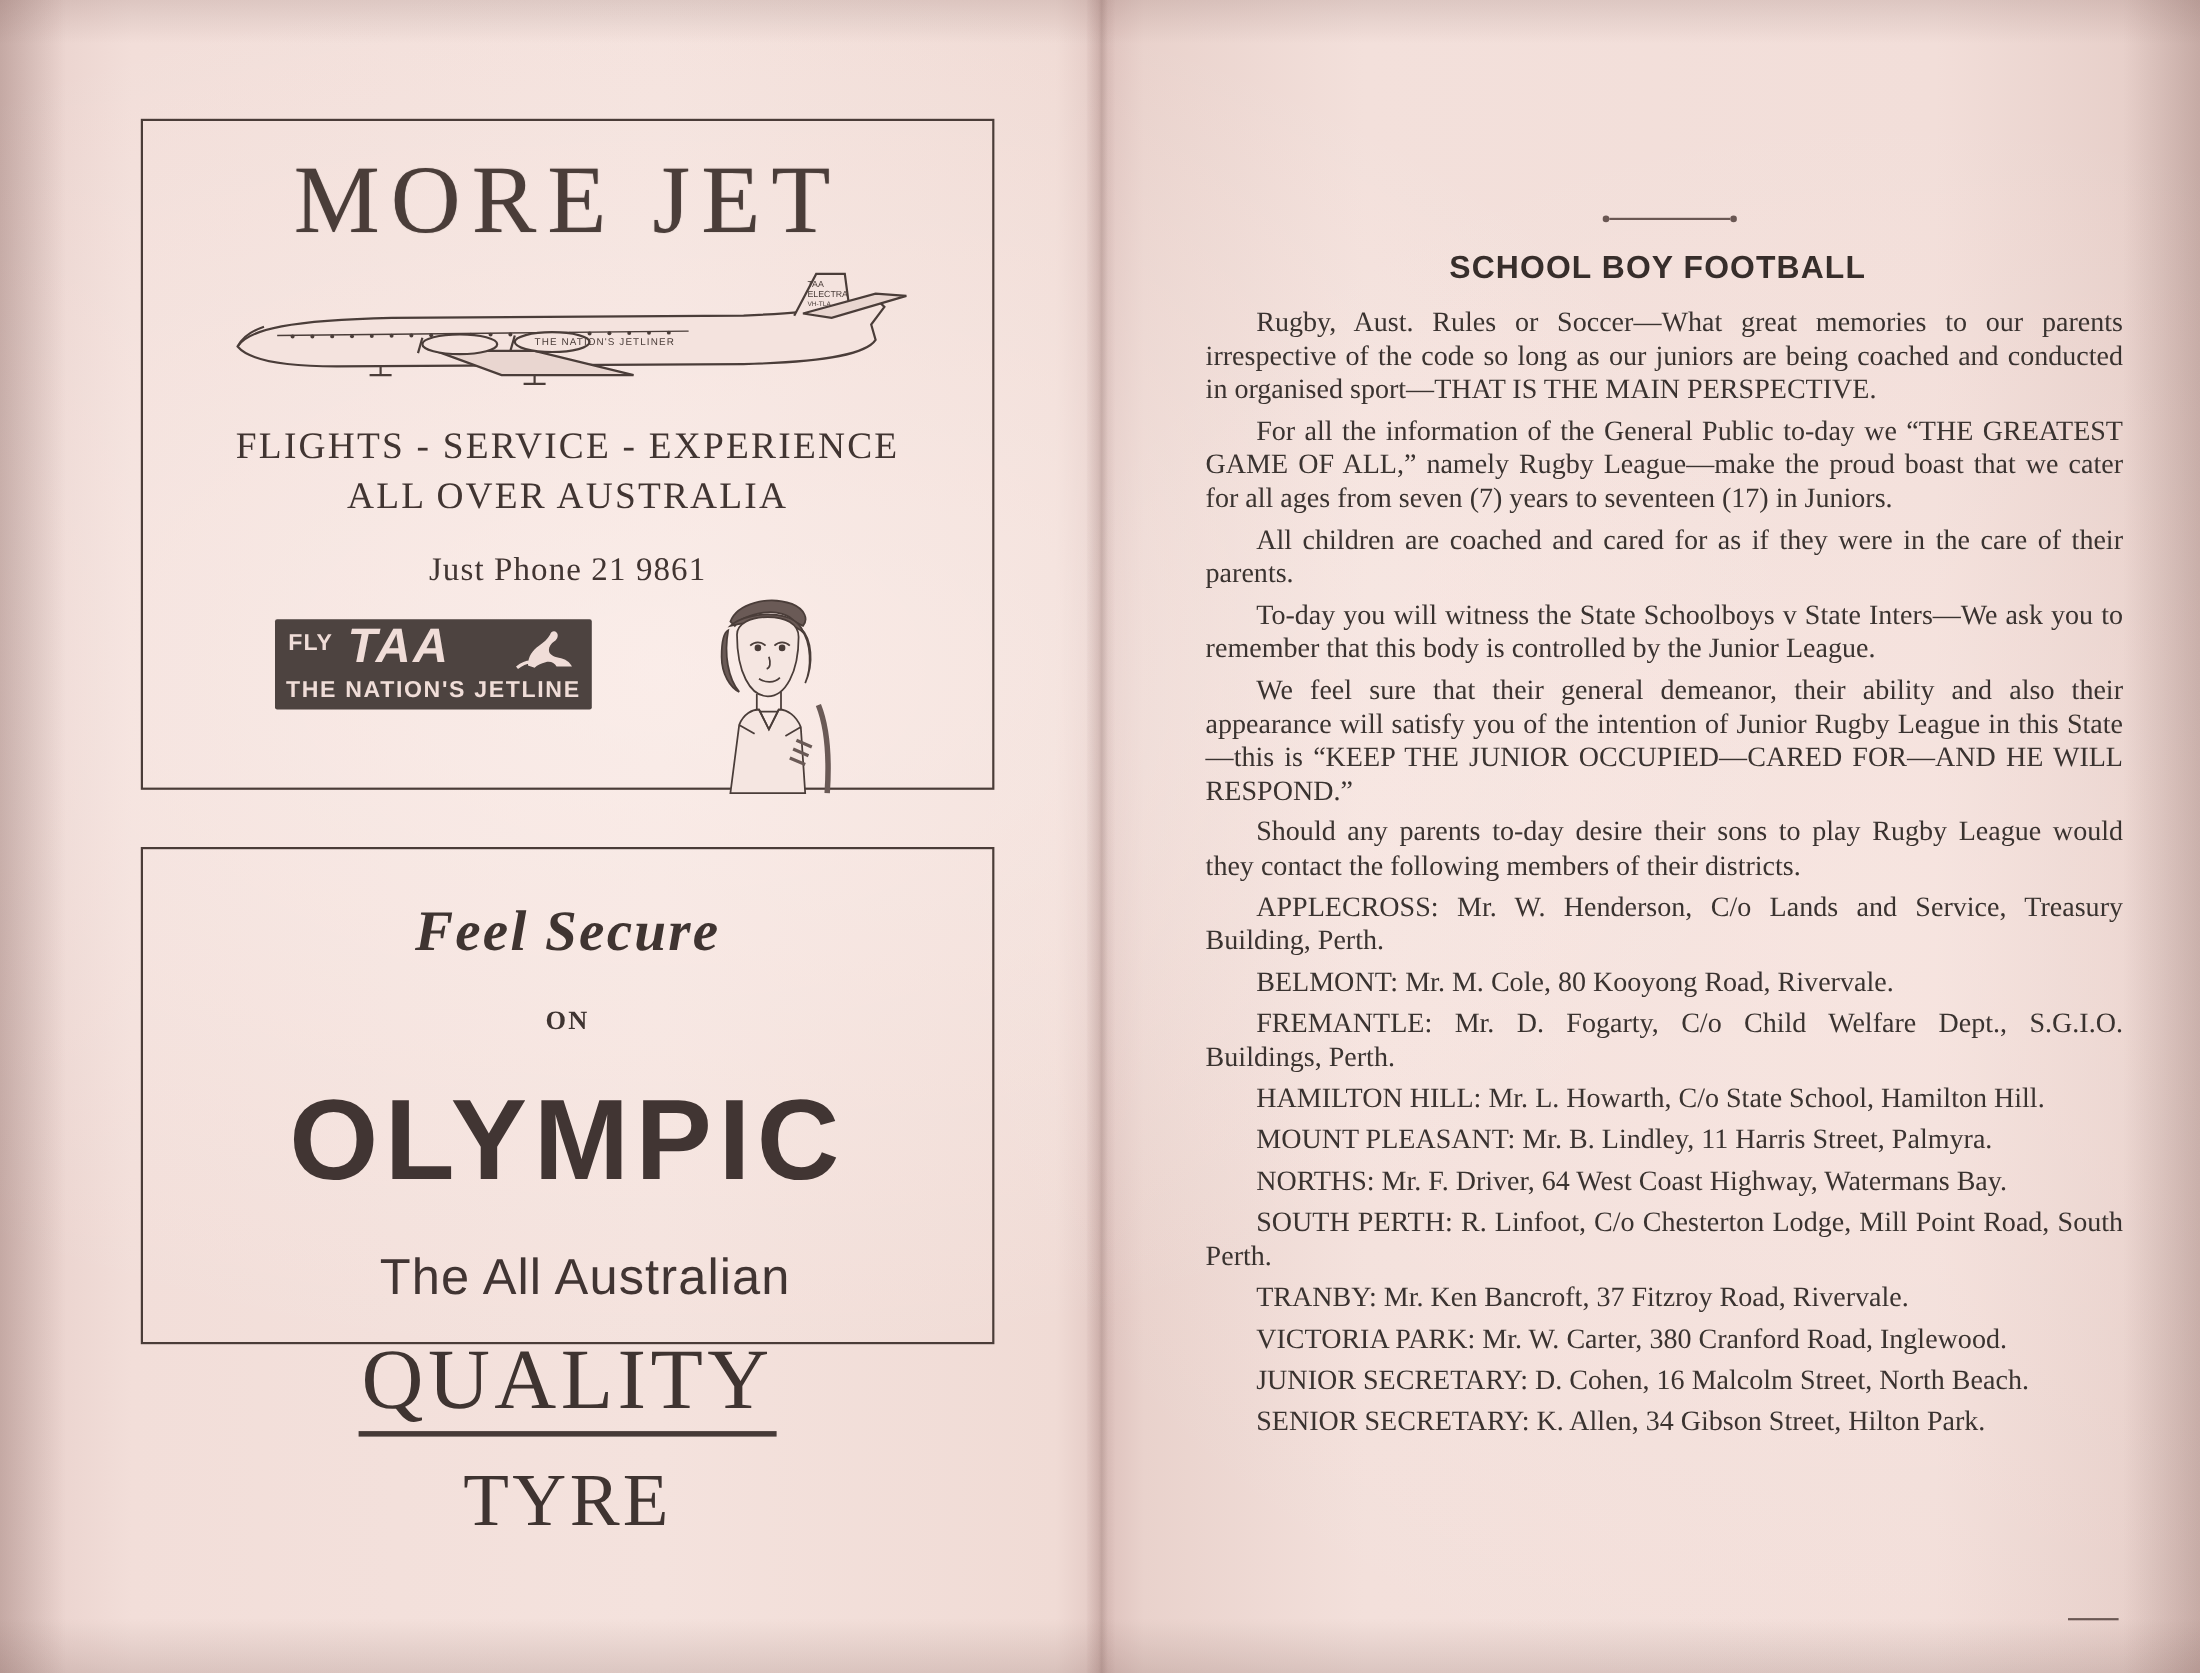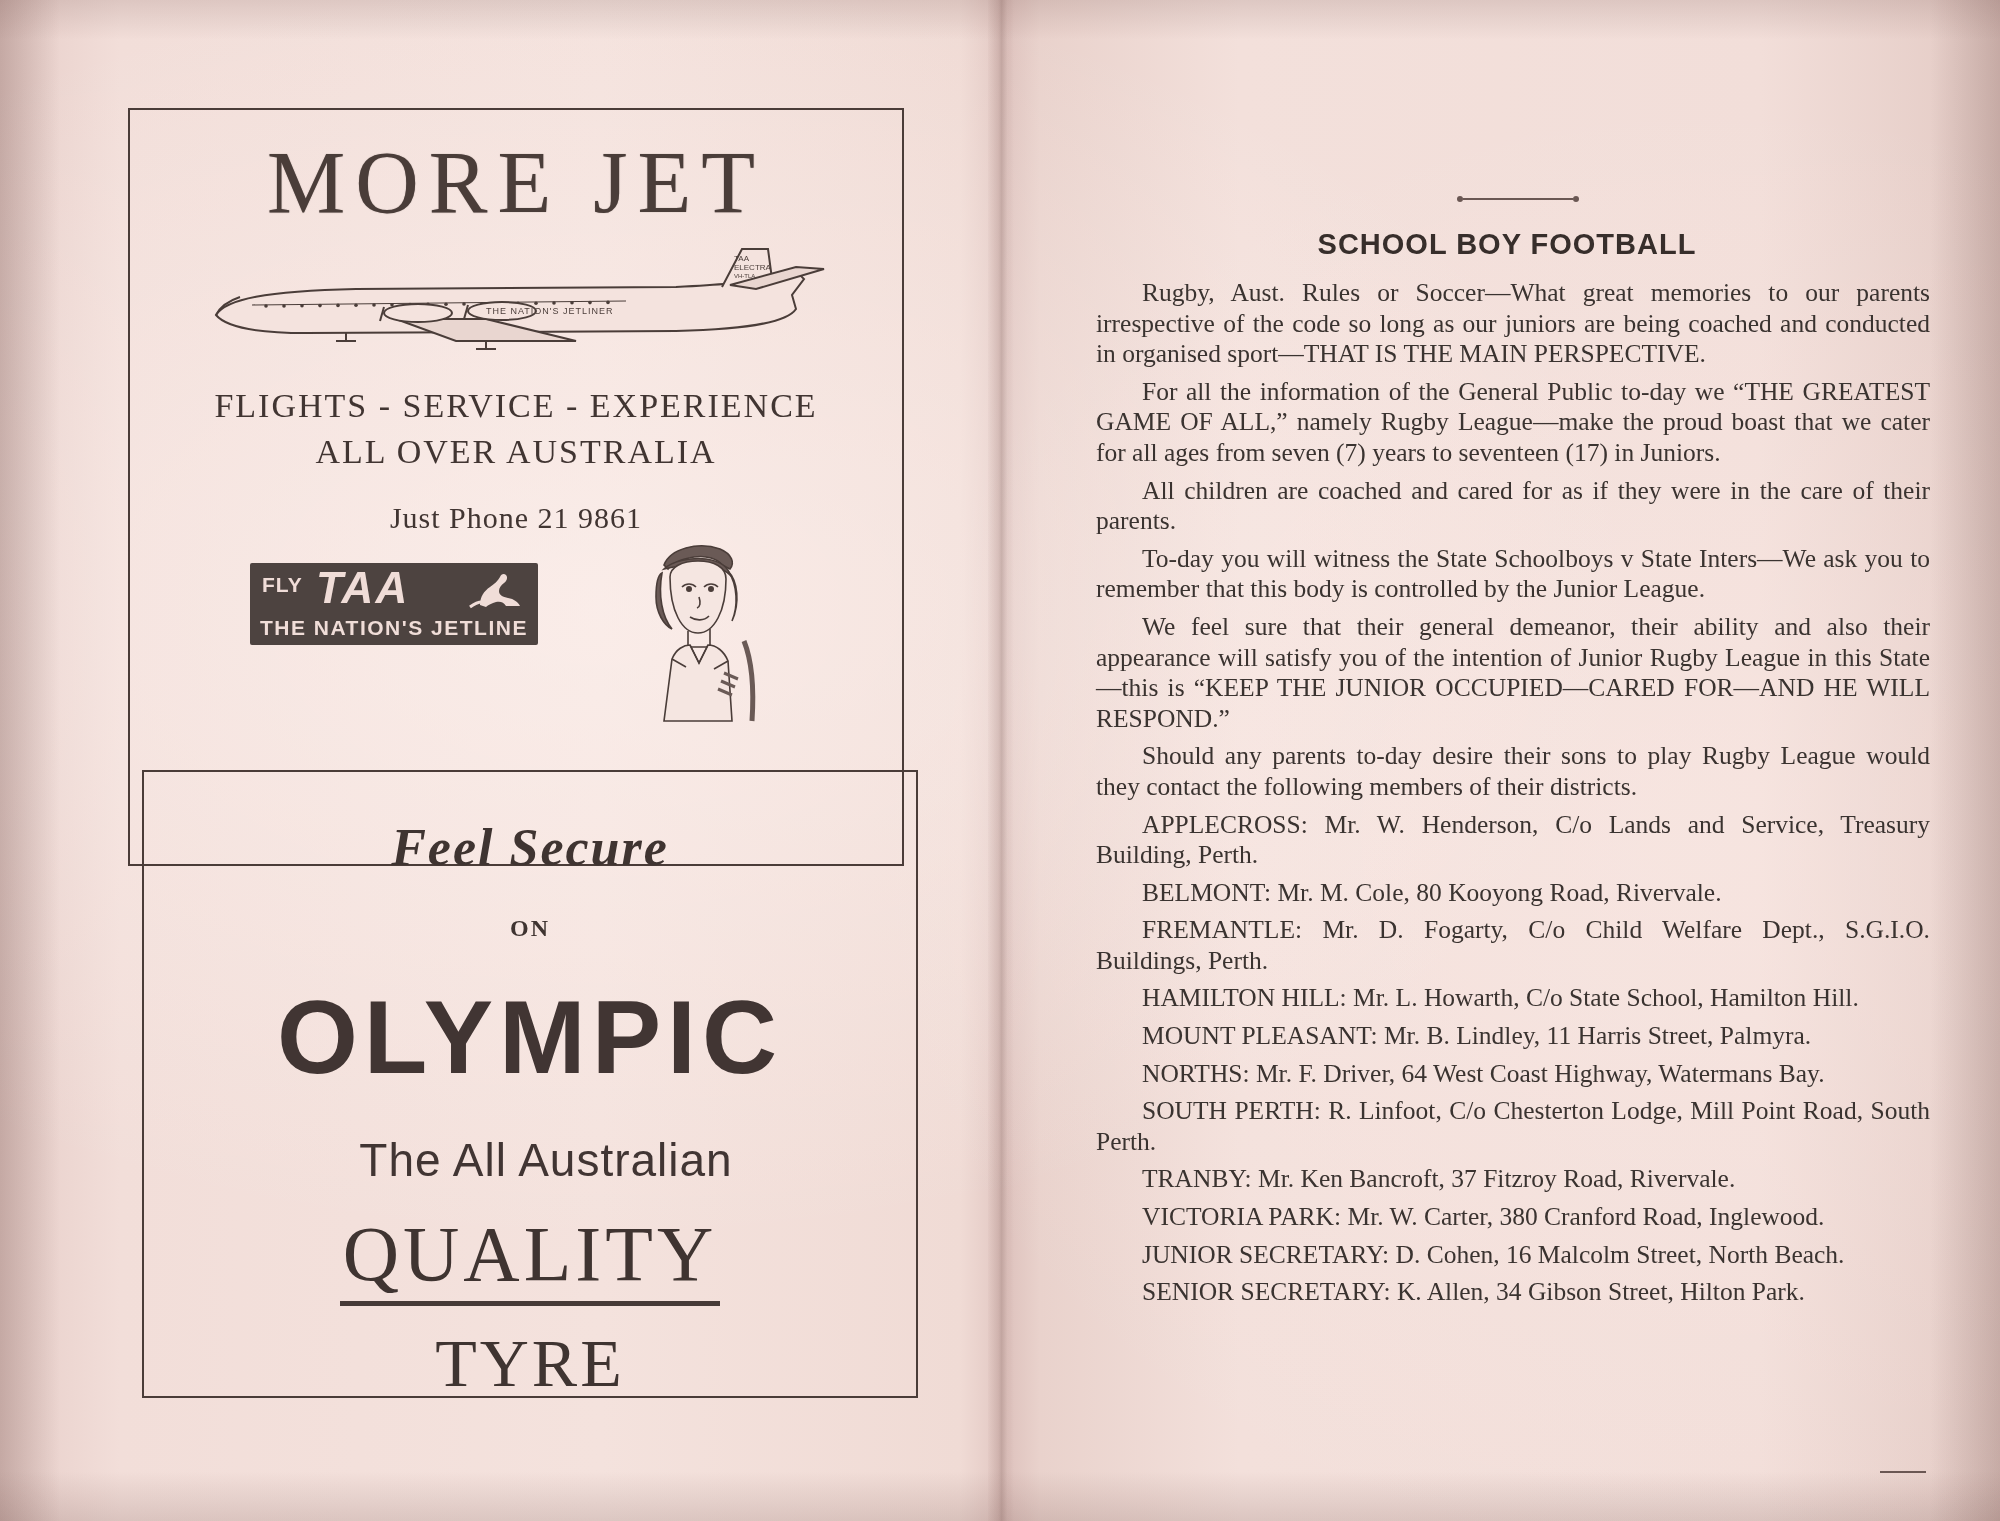--- a/index.html
+++ b/index.html
@@ -59,22 +59,22 @@
     position: absolute;
     left: 0; top: 0;
     width: 988px; height: 1521px;
   }
   .ad-box {
     position: absolute;
     border: 2px solid #4a3c38;
     box-sizing: border-box;
     background: transparent;
   }
-  #ad-taa { left: 128px; top: 108px; width: 776px; height: 758px; }
-  #ad-olympic { left: 142px; top: 770px; width: 776px; height: 628px; }
+  #ad-taa { left: 128px; top: 108px; width: 776px; height: 610px; }
+  #ad-olympic { left: 128px; top: 770px; width: 776px; height: 452px; }
 
   .taa-title {
     text-align: center;
     font-family: "Liberation Serif", serif;
     font-size: 88px;
     letter-spacing: 10px;
     color: #4a3d39;
     margin-top: 22px;
     font-weight: 400;
     text-shadow: 0 0 1px rgba(74,61,57,0.5);

